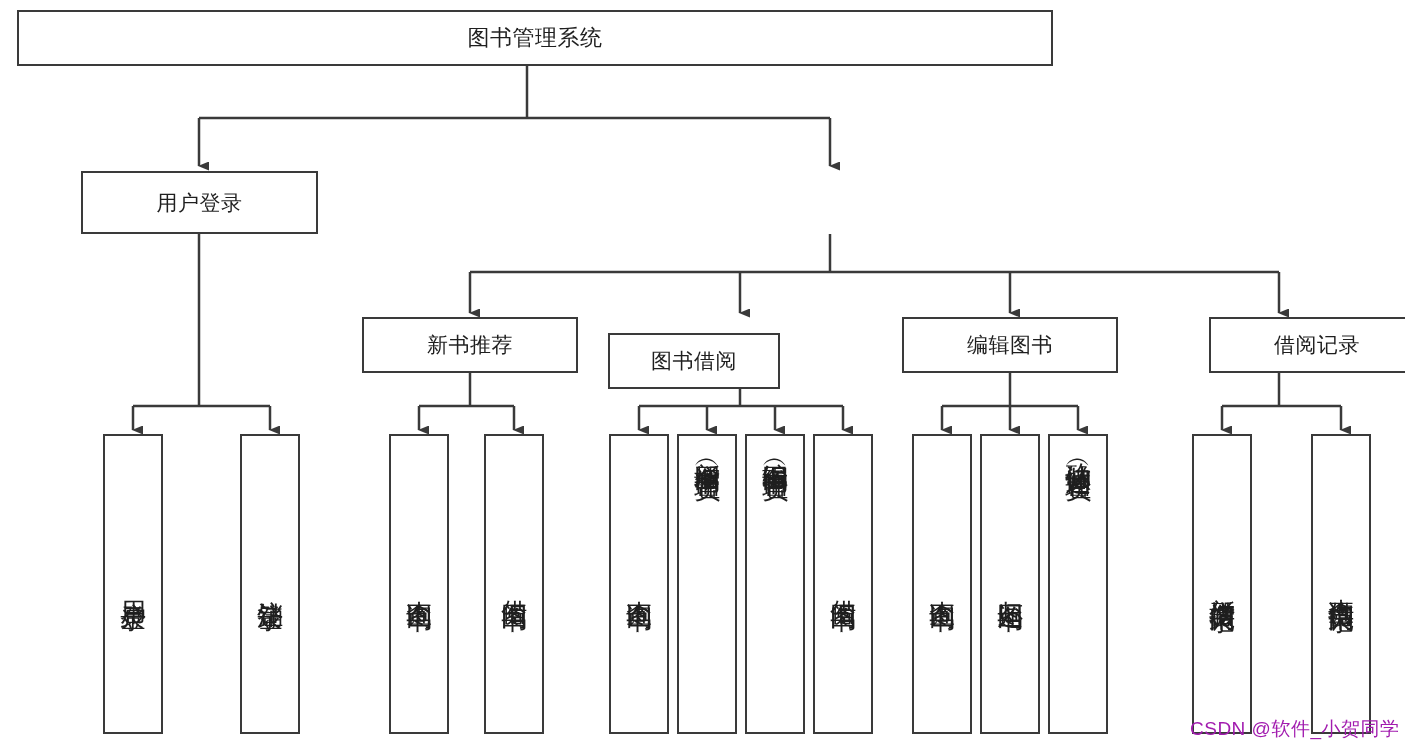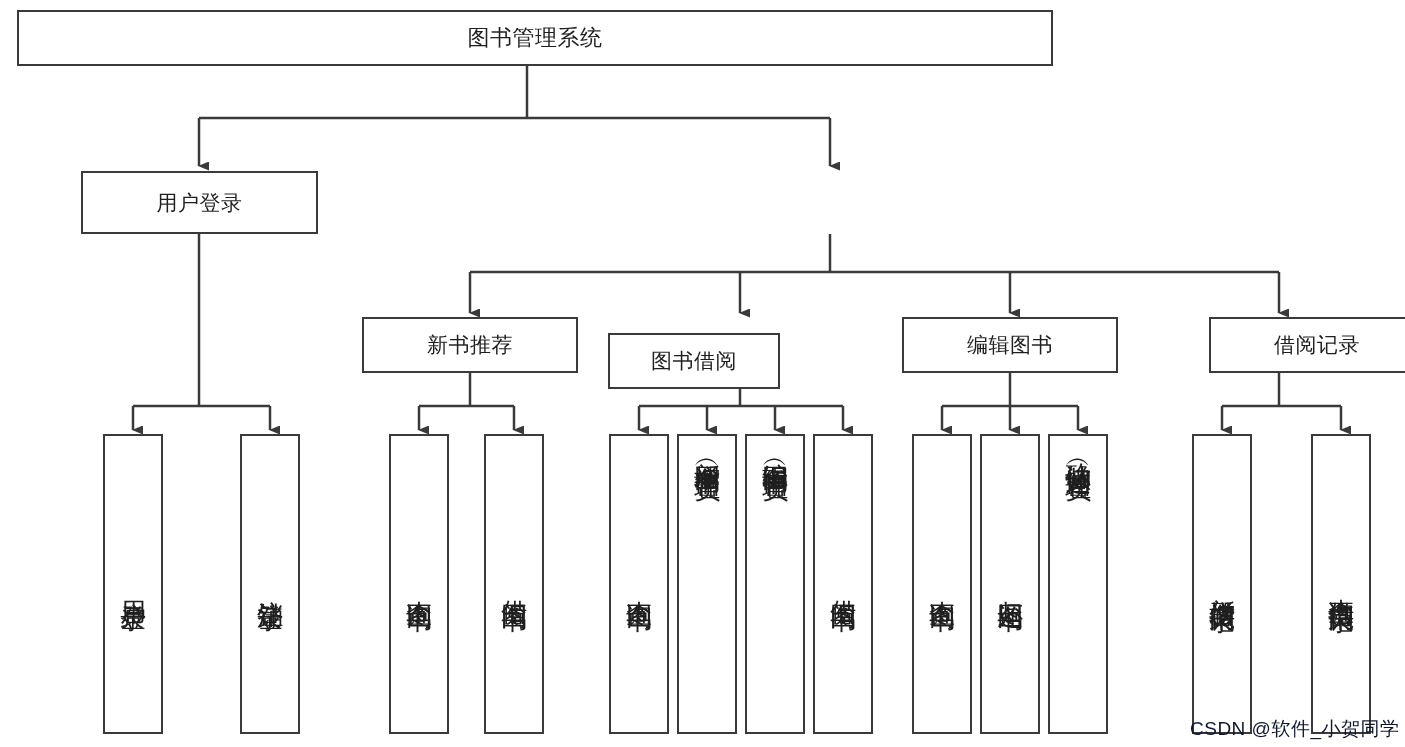--- a/index.html
+++ b/index.html
@@ -64,21 +64,21 @@
     margin: 0 auto;
   }
   
   .node.v.centered {
     align-items: center;
     padding-top: 0;
   }
   .watermark {
     position: absolute;
     font-size: 19px;
-    color: #0f172a;
+    color: #a21caf;
     white-space: nowrap;
     letter-spacing: 0.5px;
   }
 </style>
 </head>
 <body>
 
 <div id="canvas">
 
   <svg class="wires" viewBox="0 0 1405 747" xmlns="http://www.w3.org/2000/svg">

